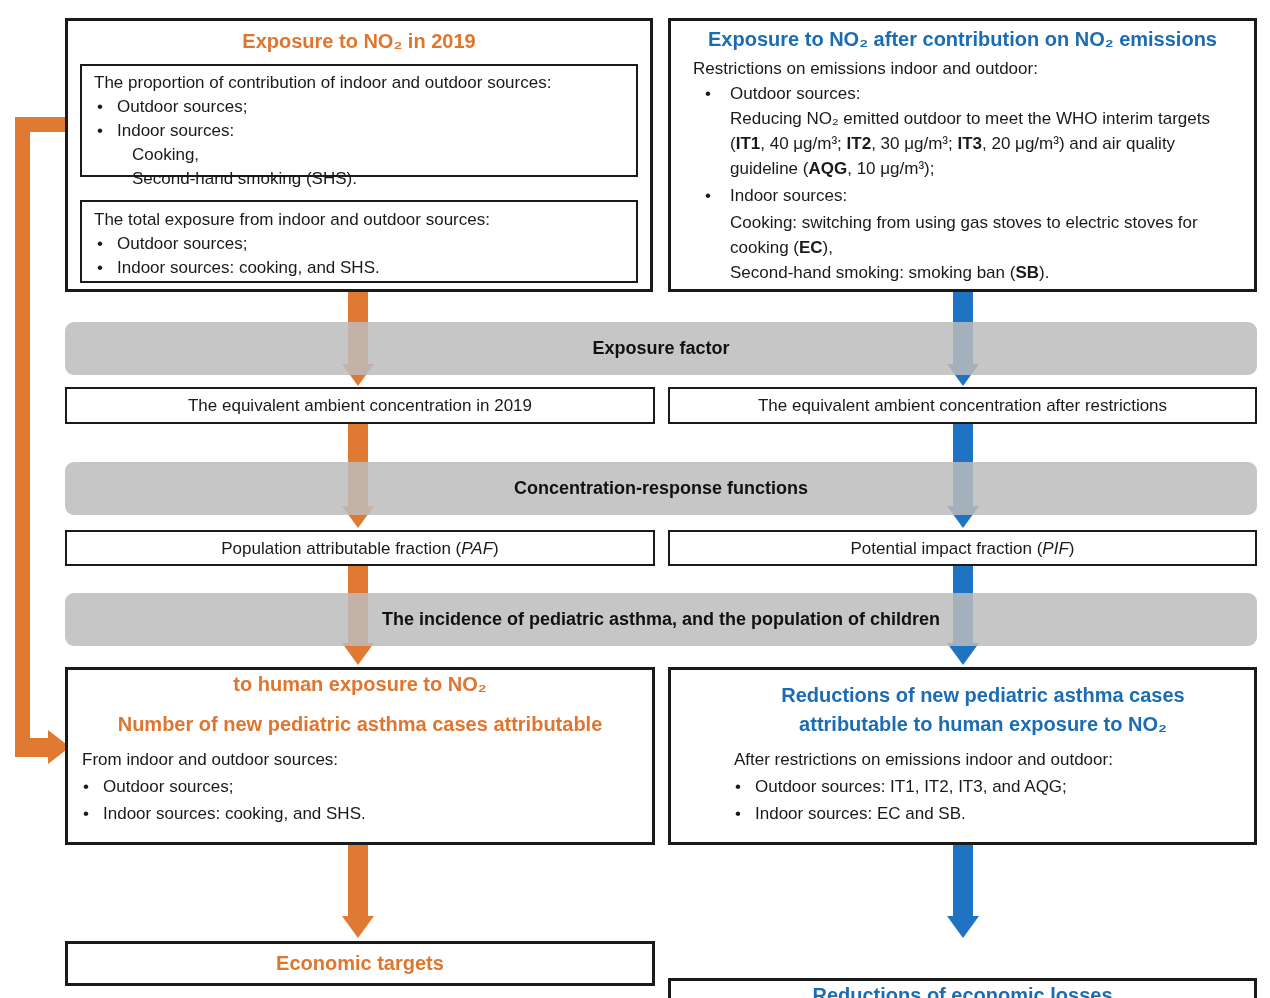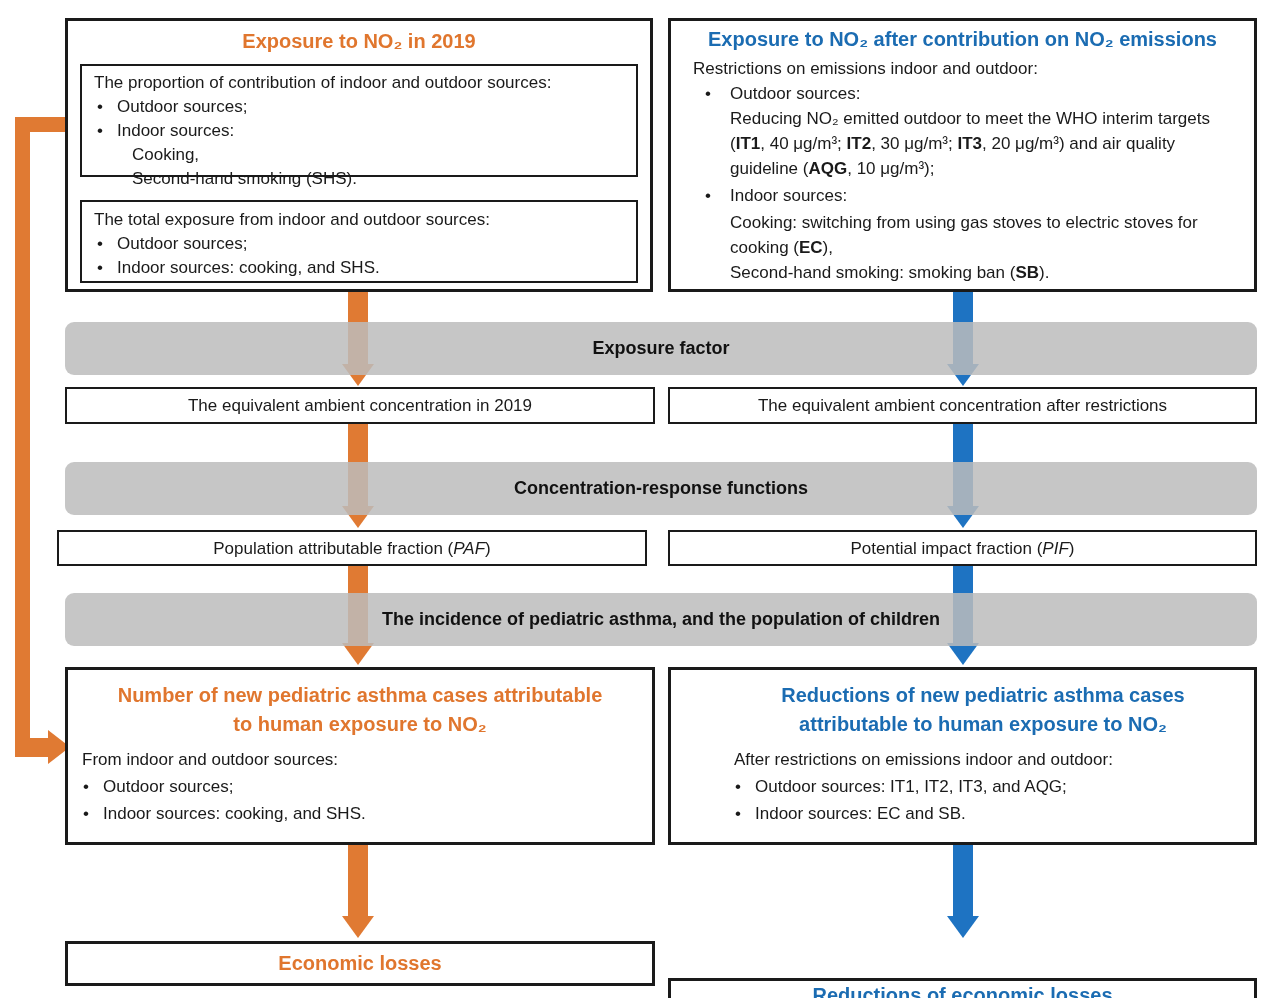--- a/index.html
+++ b/index.html
@@ -134,30 +134,30 @@
     </div>
   </div>
 
   <div class="box thin ctr body-17" style="left:65px;top:387px;width:590px;height:37px;">
     <span>The equivalent ambient concentration in 2019</span>
   </div>
   <div class="box thin ctr body-17" style="left:668px;top:387px;width:589px;height:37px;">
     <span>The equivalent ambient concentration after restrictions</span>
   </div>
 
-  <div class="box thin ctr body-17" style="left:57px;top:530px;width:590px;height:36px;">
+  <div class="box thin ctr body-17" style="left:65px;top:530px;width:590px;height:36px;">
     <span><span>Population attributable fraction (</span><span style="font-style: italic;">PAF</span><span>)</span></span>
   </div>
   <div class="box thin ctr body-17" style="left:668px;top:530px;width:589px;height:36px;">
     <span><span>Potential impact fraction (</span><span style="font-style: italic;">PIF</span><span>)</span></span>
   </div>
 
   <div class="box" style="left:65px;top:667px;width:590px;height:178px;">
+    <div class="title orange-t" style="line-height:29px;">to human exposure to NO₂</div>
     <div class="title orange-t" style="margin-top:11px;line-height:29px;">Number of new pediatric asthma cases attributable</div>
-    <div class="title orange-t" style="line-height:29px;">to human exposure to NO₂</div>
     <div class="body-17" style="margin-top:7px;line-height:27px;">
       <div style="padding-left:14px;">From indoor and outdoor sources:</div>
       <div class="brow">
         <span class="mk">•</span>
         <span class="bt">Outdoor sources;</span>
       </div>
       <div class="brow">
         <span class="mk">•</span>
         <span class="bt">Indoor sources: cooking, and SHS.</span>
       </div>
@@ -174,19 +174,19 @@
         <span class="bt">Outdoor sources: IT1, IT2, IT3, and AQG;</span>
       </div>
       <div class="brow">
         <span class="mk">•</span>
         <span class="bt">Indoor sources: EC and SB.</span>
       </div>
     </div>
   </div>
 
   <div class="box ctr" style="left:65px;top:941px;width:590px;height:45px;">
-    <span class="title orange-t">Economic losses</span>
+    <span class="title orange-t">Economic targets</span>
   </div>
   <div class="box ctr" style="left:668px;top:978px;width:589px;height:34px;">
     <span class="title blue-t">Reductions of economic losses</span>
   </div>
 
 </div>
 
 </body></html>

